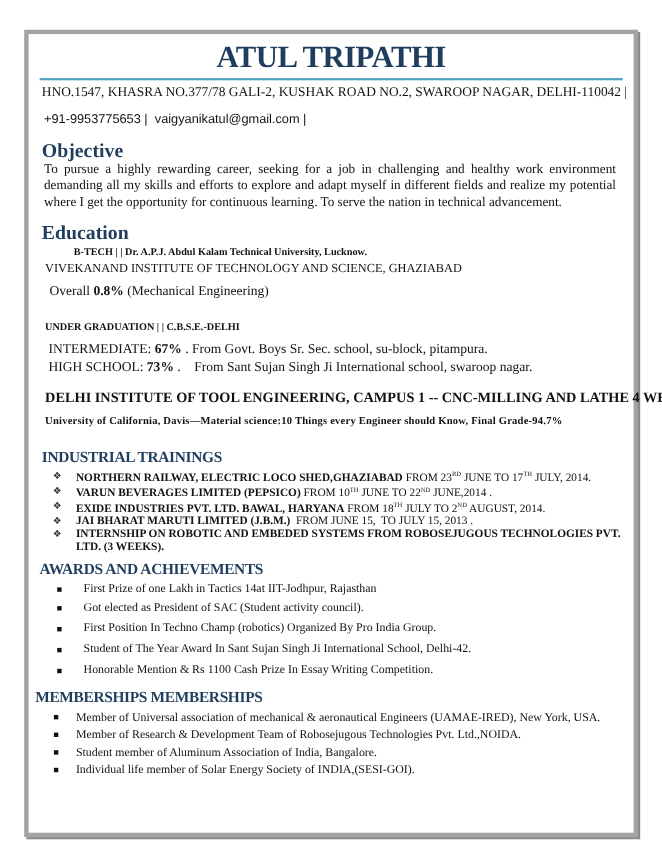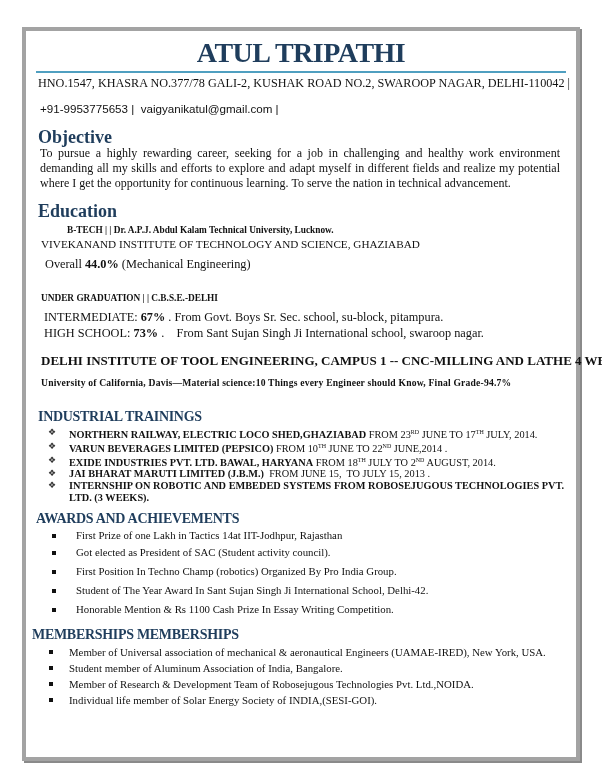--- a/index.html
+++ b/index.html
@@ -50,21 +50,21 @@
   </div>
 
   <div class="sec-title big" style="left:12px; top:96px;">Objective</div>
   <div class="objective-text">To pursue a highly rewarding career, seeking for a job in challenging and healthy work environment demanding all my skills and efforts to explore and adapt myself in different fields and realize my potential where I get the opportunity for continuous learning. To serve the nation in technical advancement.</div>
 
   <div class="sec-title big" style="left:12px; top:170px;">Education</div>
   <div class="line small-bold" style="left:17px; top:194px;padding-left:24px;">B-TECH | | Dr. A.P.J. Abdul Kalam Technical University, Lucknow.</div>
   <div class="line ed" style="left:15px; top:207px;">VIVEKANAND INSTITUTE OF TECHNOLOGY AND SCIENCE, GHAZIABAD</div>
   <div class="line ed2" style="left:19px; top:226px;">
     <span>Overall</span>
-    <b>44.0%</b>
+    <b>0.8%</b>
     <span>(Mechanical Engineering)</span>
   </div>
 
   <div class="line small-bold" style="left:15px; top:262px;">UNDER GRADUATION | | C.B.S.E.-DELHI</div>
   <div class="line ed2" style="left:18px; top:279px;">
     <span>INTERMEDIATE:</span>
     <b>67%</b>
     <span>.  From Govt. Boys Sr. Sec. school, su-block, pitampura.</span>
   </div>
   <div class="line ed2" style="left:18px; top:295px;">
@@ -107,18 +107,18 @@
     <li><span class="sq" style="left:-24px; top:6px;"></span><span>First Prize of one Lakh in Tactics 14at IIT-Jodhpur, Rajasthan</span></li>
     <li style="margin-top:2px;"><span class="sq" style="left:-24px; top:6px;"></span><span>Got elected as President of SAC (Student  activity  council).</span></li>
     <li style="margin-top:4px;"><span class="sq" style="left:-24px; top:6px;"></span><span>First Position In Techno Champ (robotics) Organized By Pro India Group.</span></li>
     <li style="margin-top:4px;"><span class="sq" style="left:-24px; top:6px;"></span><span>Student  of The Year Award In Sant  Sujan Singh Ji International School, Delhi-42.</span></li>
     <li style="margin-top:4px;"><span class="sq" style="left:-24px; top:6px;"></span><span>Honorable Mention &amp; Rs 1100 Cash Prize In Essay Writing Competition.</span></li>
   </ul>
 
   <div class="sec-title caps" style="left:6px; top:596px;">MEMBERSHIPS MEMBERSHIPS</div>
   <ul class="list mem" style="left:43px; top:614px;">
     <li><span class="sq" style="left:-20px; top:5px;"></span><span>Member of Universal association of mechanical &amp; aeronautical Engineers (UAMAE-IRED), New York, USA.</span></li>
+    <li style="margin-top:1px;"><span class="sq" style="left:-20px; top:5px;"></span><span>Member of Research &amp; Development Team of Robosejugous Technologies Pvt. Ltd.,NOIDA.</span></li>
     <li style="margin-top:1px;"><span class="sq" style="left:-20px; top:5px;"></span><span>Student member of Aluminum Association of India, Bangalore.</span></li>
-    <li style="margin-top:1px;"><span class="sq" style="left:-20px; top:5px;"></span><span>Member of Research &amp; Development Team of Robosejugous Technologies Pvt. Ltd.,NOIDA.</span></li>
     <li style="margin-top:1px;"><span class="sq" style="left:-20px; top:5px;"></span><span>Individual life member of Solar Energy Society of INDIA,(SESI-GOI).</span></li>
   </ul>
 
 </div>
 
 </body></html>

